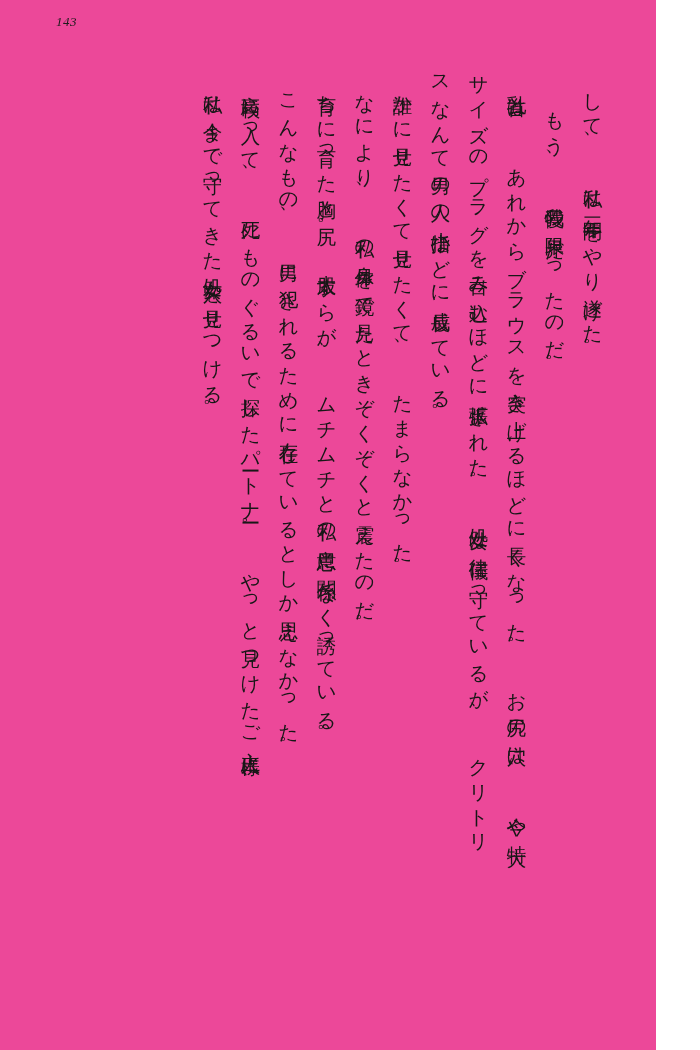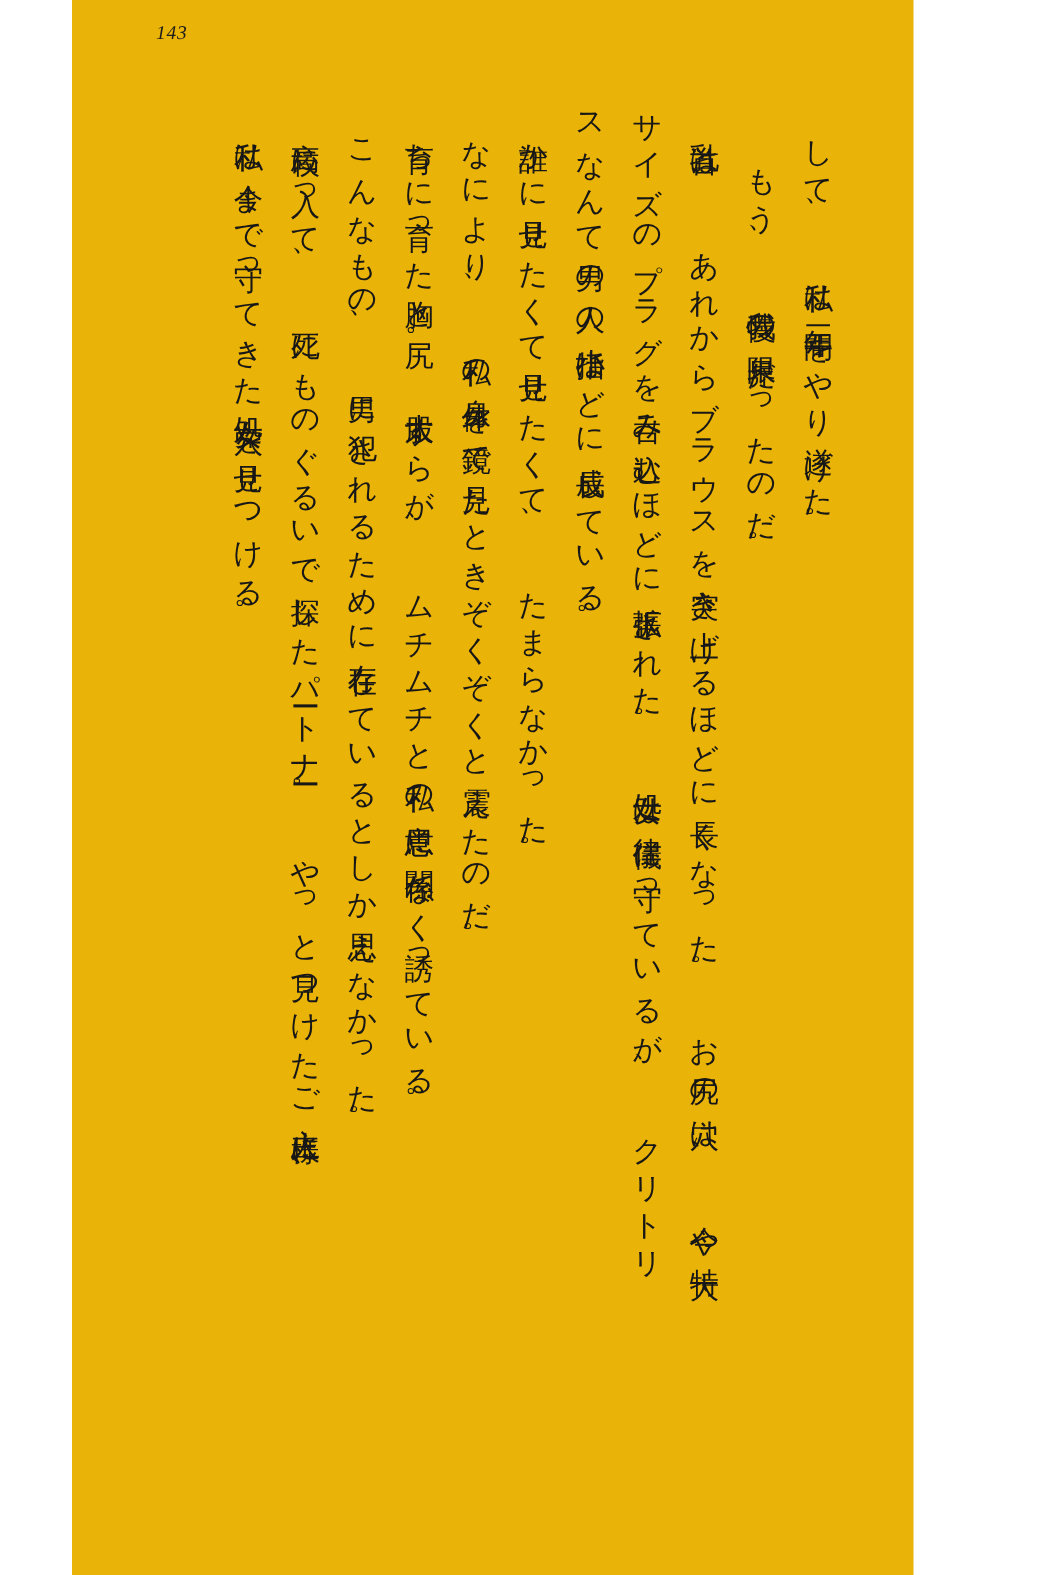--- a/index.html
+++ b/index.html
@@ -9,25 +9,24 @@
   }
   body {
     width: 700px;
     height: 1050px;
     overflow: hidden;
     font-family: "Liberation Serif", "DejaVu Serif", serif;
     color: #1a1a1a;
   }
   .page {
     position: relative;
-    width: 561px;
+    width: 656px;
     height: 1050px;
     box-sizing: border-box;
-    background: #eab308;
-    margin-left: 48px;
+    background: #ec4899;
   }
   .page-number {
     position: absolute;
     top: 14px;
     left: 56px;
     font-size: 13px;
     font-style: italic;
     letter-spacing: 0.5px;
     color: #1c1c1c;
     font-family: "Liberation Serif", "DejaVu Serif", serif;

